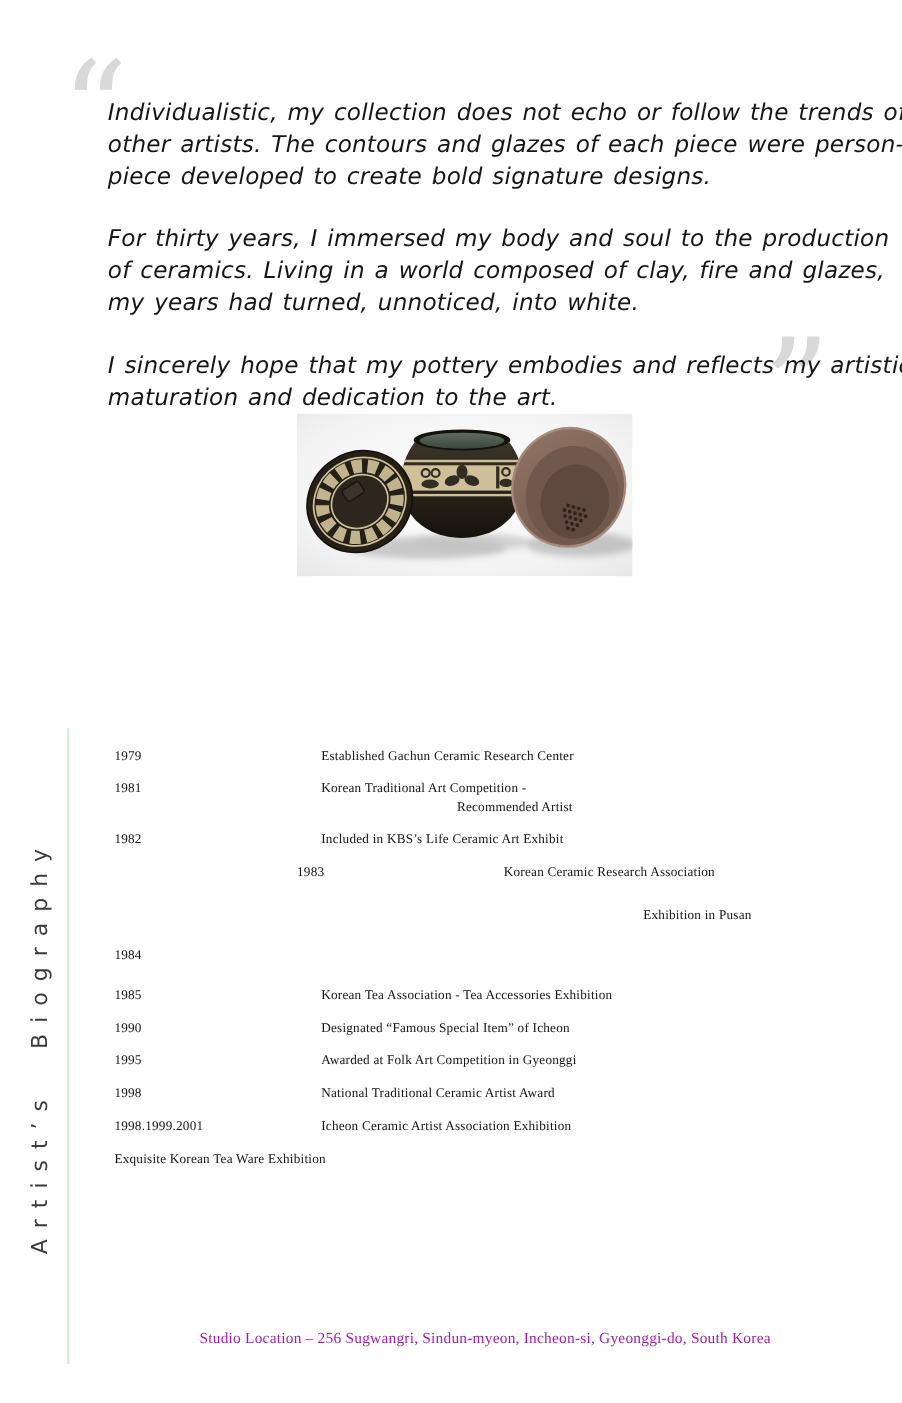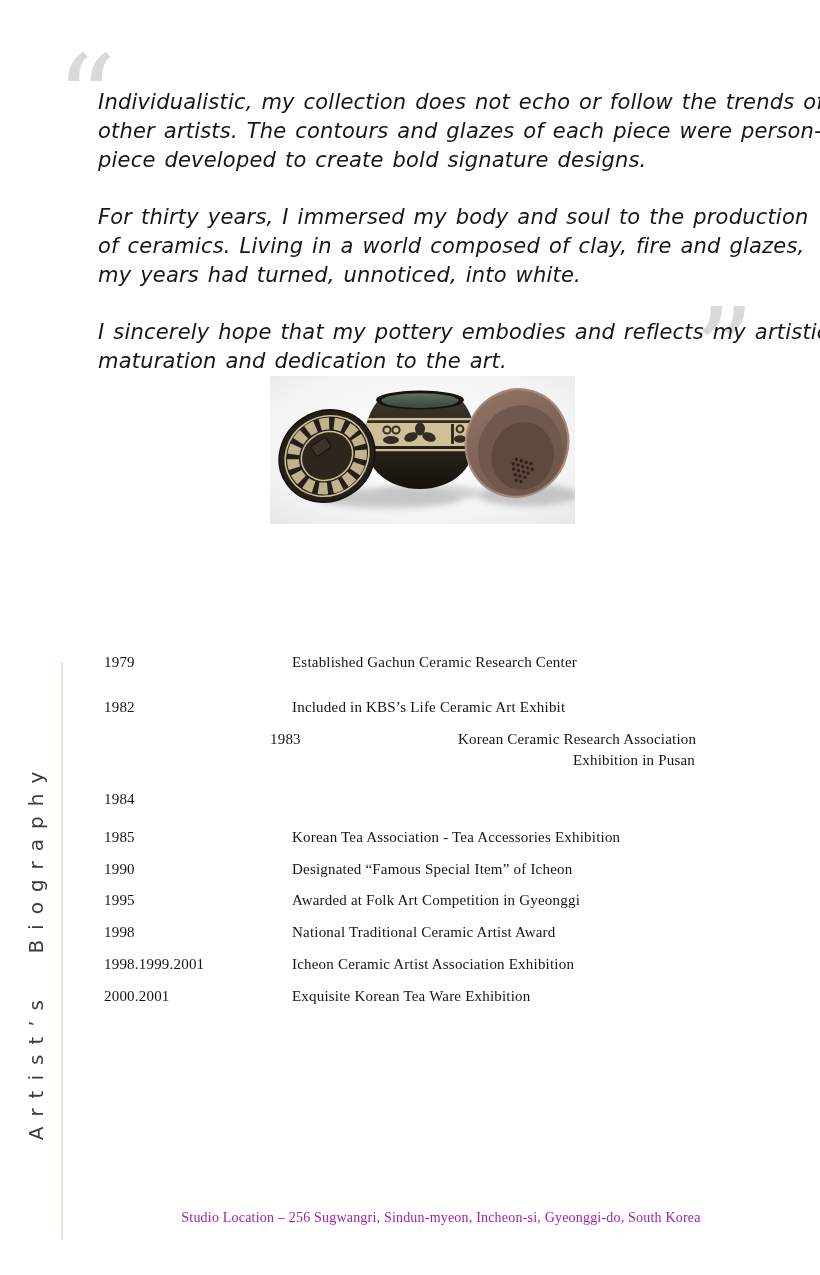--- a/index.html
+++ b/index.html
@@ -28,28 +28,28 @@
   
   .side-rule{position:absolute;left:61px;top:662px;width:2px;height:578px;background:#d6ecd6;}
   .side-label{
     position:absolute;left:15px;top:1240px;width:578px;height:42px;
     transform:rotate(-90deg);transform-origin:left top;
     font-family:"DejaVu Sans",sans-serif;font-size:20px;color:#3c3c3c;
     letter-spacing:10px;word-spacing:20px;
     text-align:center;line-height:42px;white-space:nowrap;
   }
   
-  .timeline{position:absolute;left:104px;top:654px;width:706px;font-size:15px;letter-spacing:0.2px;}
+  .timeline{position:absolute;left:104px;top:680px;width:706px;font-size:12px;letter-spacing:0.2px;}
   .trow{display:flex;align-items:flex-start;margin-bottom:14px;}
   .trow .year{width:188px;flex:none;}
   .trow .desc{flex:1;}
   .trow .desc.narrow{flex:none;width:352px;}
   .trow .desc .line1{white-space:nowrap;}
   .trow .desc .line2{text-align:center;margin-top:2px;}
-  .trow.gap-line2 .desc .line2{margin-top:4px;}
+  .trow.gap-line2 .desc .line2{margin-top:24px;}
   .trow.mb-15{margin-bottom:15px;}
   .trow.mb-21{margin-bottom:21px;}
   .trow.mb-22{margin-bottom:22px;justify-content:flex-end;}
   
   .footer{
     position:absolute;left:62px;right:0;top:1210px;text-align:center;
     font-size:14px;color:#a21caf;letter-spacing:0.2px;
   }
 </style>
 </head>
@@ -177,20 +177,25 @@
 <div class="timeline">
 
   <div class="trow">
     <div class="year">1979</div>
     <div class="desc">
         <div class="line1">Established Gachun Ceramic Research Center</div>
       </div>
   </div>
 
   <div class="trow">
+    <div class="year">1981</div>
+    <div class="desc narrow">
+      <div class="line1">Korean Traditional Art Competition -</div>
+      <div class="line2">Recommended Artist</div>
+    </div>
   </div>
 
   <div class="trow mb-15">
     <div class="year">1982</div>
     <div class="desc">
         <div class="line1">Included in KBS’s Life Ceramic Art Exhibit</div>
       </div>
   </div>
 
   <div class="trow gap-line2 mb-22">
@@ -234,21 +239,20 @@
   </div>
 
   <div class="trow mb-15">
     <div class="year">1998.1999.2001</div>
     <div class="desc">
         <div class="line1">Icheon Ceramic Artist Association Exhibition</div>
       </div>
   </div>
 
   <div class="trow">
-    <div class="year">2000.2001</div>
     <div class="desc">
         <div class="line1">Exquisite Korean Tea Ware Exhibition</div>
       </div>
   </div>
 
 </div>
 
 <div class="footer">Studio Location – 256 Sugwangri, Sindun-myeon, Incheon-si, Gyeonggi-do, South Korea</div>
 
 </body></html>

